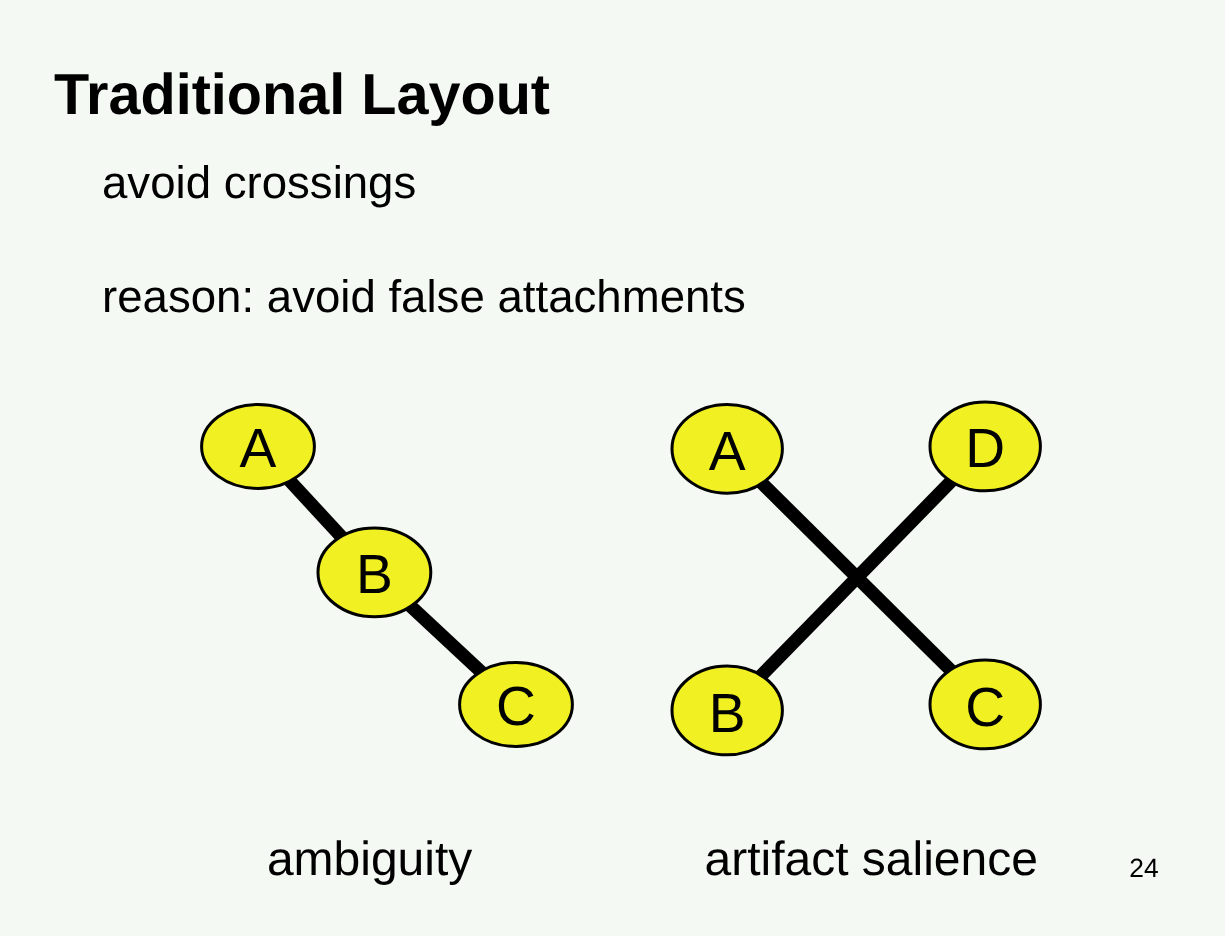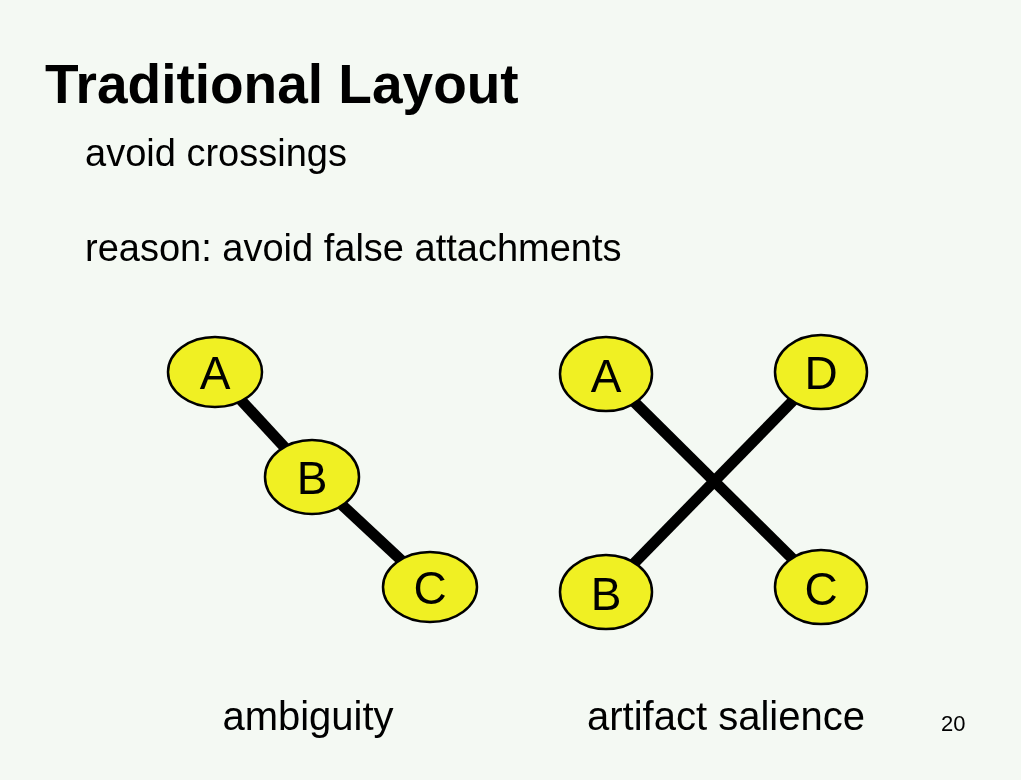--- a/index.html
+++ b/index.html
@@ -16,21 +16,21 @@
     overflow: hidden;
   }
   .slide {
     position: absolute;
     inset: 0;
   }
   .slide-title {
     position: absolute;
     left: 45px;
     top: 52px;
-    font-size: 55px;
+    font-size: 48px;
     font-weight: bold;
     letter-spacing: 0px;
     white-space: nowrap;
   }
   .bullet {
     position: absolute;
     left: 85px;
     font-size: 38px;
     font-weight: 400;
     white-space: nowrap;
@@ -116,15 +116,15 @@
 
       <ellipse class="node-ellipse" cx="821" cy="587" rx="46" ry="37"></ellipse>
       <text class="node-label" x="821" y="605">C</text>
     </g>
   </svg>
 
   <div class="caption caption-left">ambiguity</div>
 
   <div class="caption caption-right">artifact salience</div>
 
-  <div class="page-number">20</div>
+  <div class="page-number">24</div>
 
 </div>
 
 </body></html>

